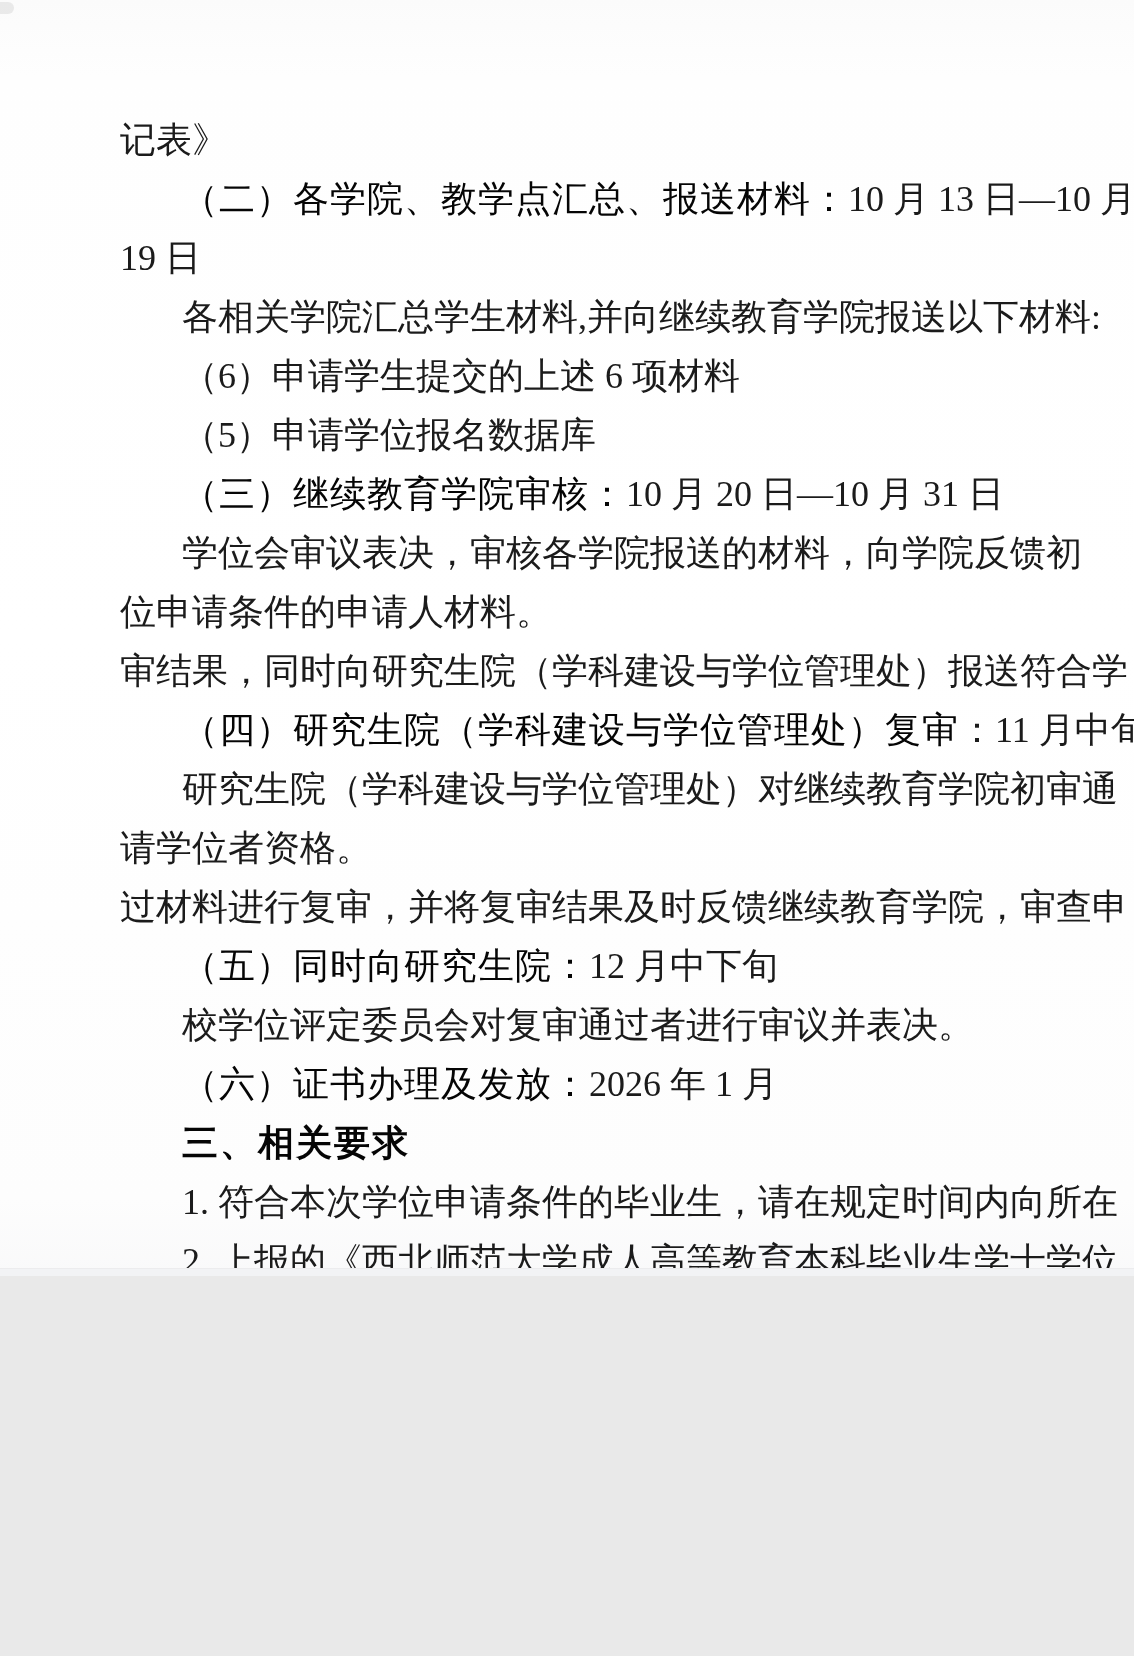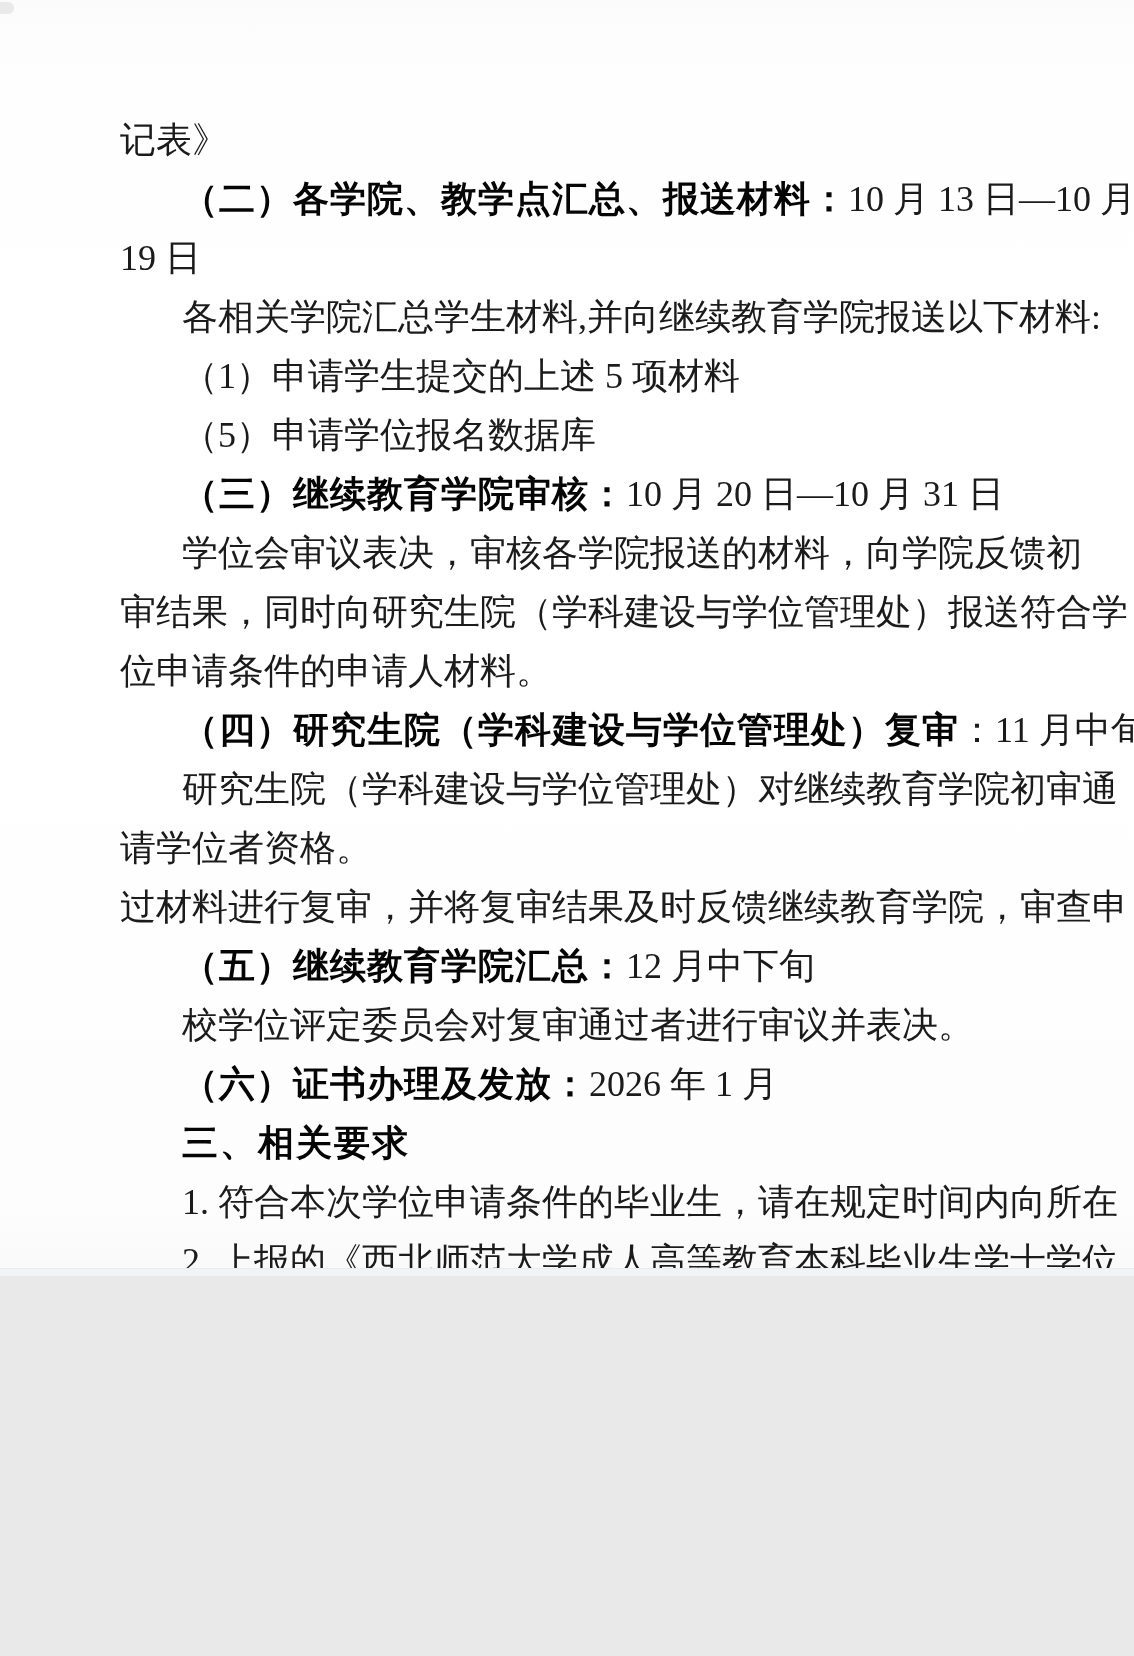--- a/index.html
+++ b/index.html
@@ -30,21 +30,21 @@
     white-space: nowrap;
   }
   .line.indent {
     padding-left: 62px;
   }
   .seg-r {
     font-weight: 400;
     color: #1b1b1b;
   }
   .seg-b {
-    font-weight: 700;
+    font-weight: 400;
     color: #050505;
     letter-spacing: 1px;
   }
   .seg-h {
     font-family: Liberation Serif, serif;
     font-weight: 700;
     color: #050505;
     letter-spacing: 2px;
   }
   .page-number {
@@ -80,31 +80,31 @@
 </head>
 <body>
 
 <div class="page">
   <div class="corner-mark"></div>
   <div class="doc-body" id="doc-body">
       <div class="line flush"><span class="seg-r">记表》</span></div>
       <div class="line indent"><span class="seg-b">（二）各学院、教学点汇总、报送材料：</span><span class="seg-r">10 月 13 日—10 月</span></div>
       <div class="line flush"><span class="seg-r">19 日</span></div>
       <div class="line indent"><span class="seg-r">各相关学院汇总学生材料,并向继续教育学院报送以下材料:</span></div>
-      <div class="line indent"><span class="seg-r">（1）申请学生提交的上述 5 项材料</span></div>
+      <div class="line indent"><span class="seg-r">（6）申请学生提交的上述 6 项材料</span></div>
       <div class="line indent"><span class="seg-r">（5）申请学位报名数据库</span></div>
       <div class="line indent"><span class="seg-b">（三）继续教育学院审核：</span><span class="seg-r">10 月 20 日—10 月 31 日</span></div>
       <div class="line indent"><span class="seg-r">学位会审议表决，审核各学院报送的材料，向学院反馈初</span></div>
+      <div class="line flush"><span class="seg-r">位申请条件的申请人材料。</span></div>
       <div class="line flush"><span class="seg-r">审结果，同时向研究生院（学科建设与学位管理处）报送符合学</span></div>
-      <div class="line flush"><span class="seg-r">位申请条件的申请人材料。</span></div>
       <div class="line indent"><span class="seg-b">（四）研究生院（学科建设与学位管理处）复审</span><span class="seg-r">：11 月中旬</span></div>
       <div class="line indent"><span class="seg-r">研究生院（学科建设与学位管理处）对继续教育学院初审通</span></div>
       <div class="line flush"><span class="seg-r">请学位者资格。</span></div>
       <div class="line flush"><span class="seg-r">过材料进行复审，并将复审结果及时反馈继续教育学院，审查申</span></div>
-      <div class="line indent"><span class="seg-b">（五）继续教育学院汇总：</span><span class="seg-r">12 月中下旬</span></div>
+      <div class="line indent"><span class="seg-b">（五）同时向研究生院：</span><span class="seg-r">12 月中下旬</span></div>
       <div class="line indent"><span class="seg-r">校学位评定委员会对复审通过者进行审议并表决。</span></div>
       <div class="line indent"><span class="seg-b">（六）证书办理及发放：</span><span class="seg-r">2026 年 1 月</span></div>
       <div class="line indent"><span class="seg-h">三、相关要求</span></div>
       <div class="line indent"><span class="seg-r">1. 符合本次学位申请条件的毕业生，请在规定时间内向所在</span></div>
       <div class="line indent"><span class="seg-r">2. 上报的《西北师范大学成人高等教育本科毕业生学士学位</span></div>
     </div>
   <div class="page-number">3</div>
   <div class="bottom-edge"></div>
 </div>
 

